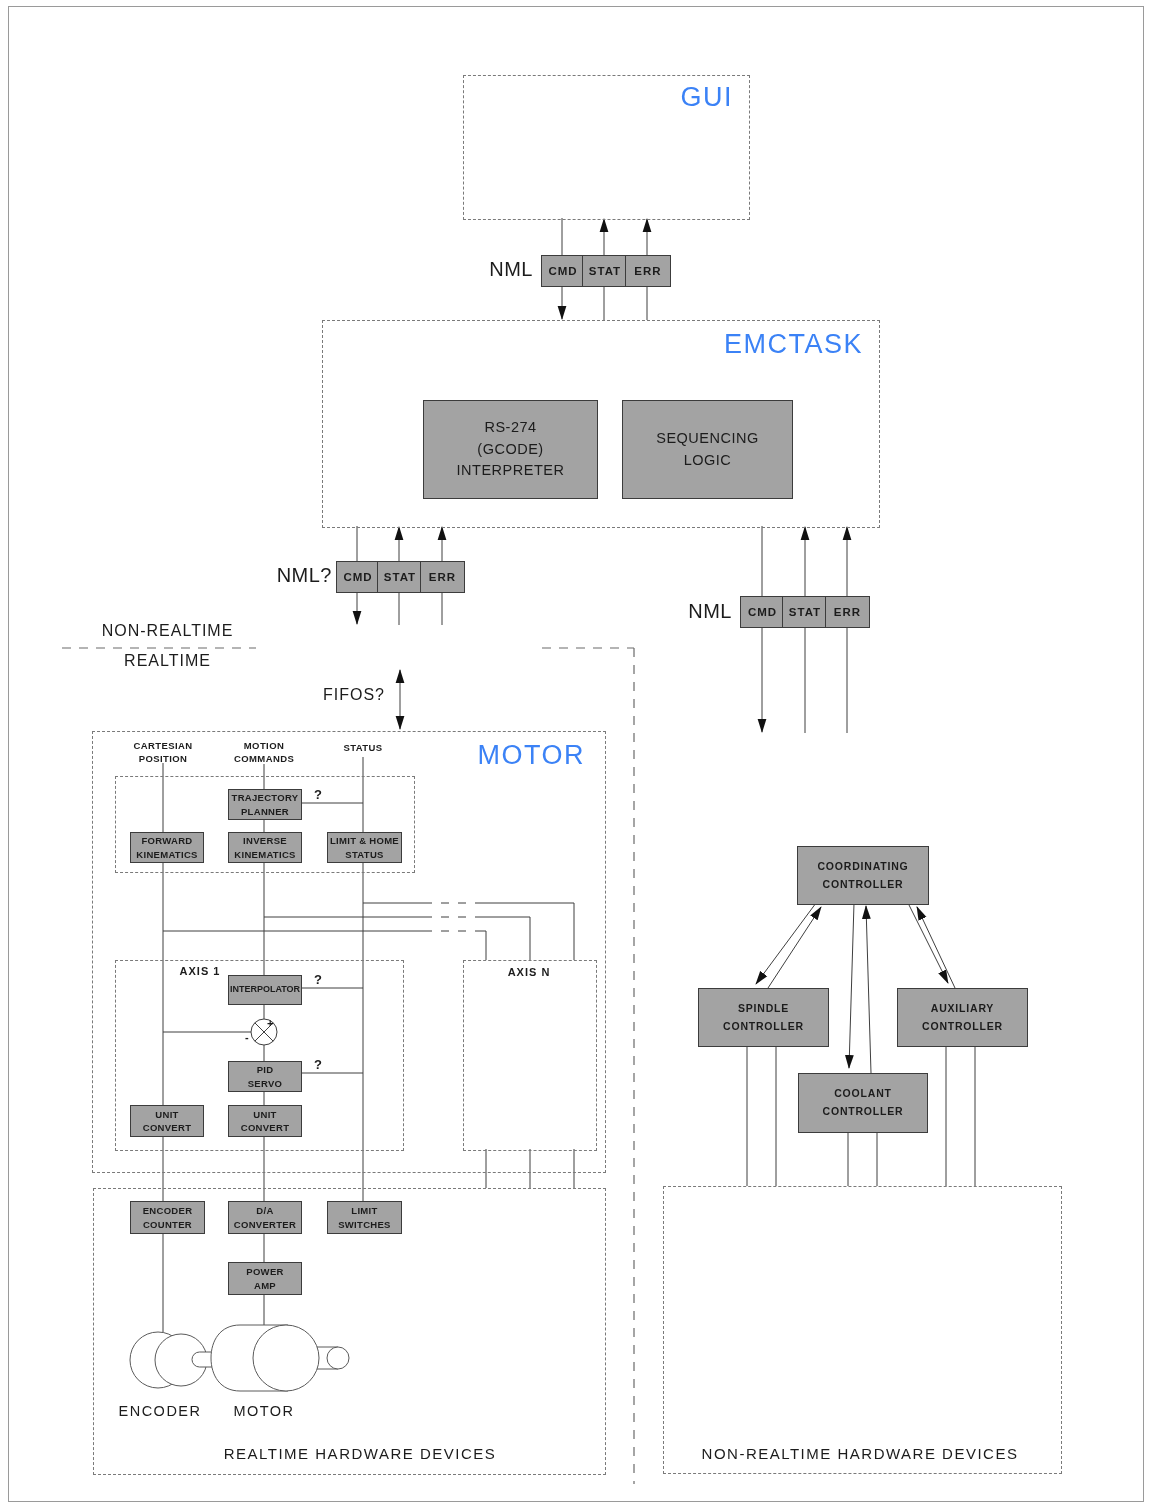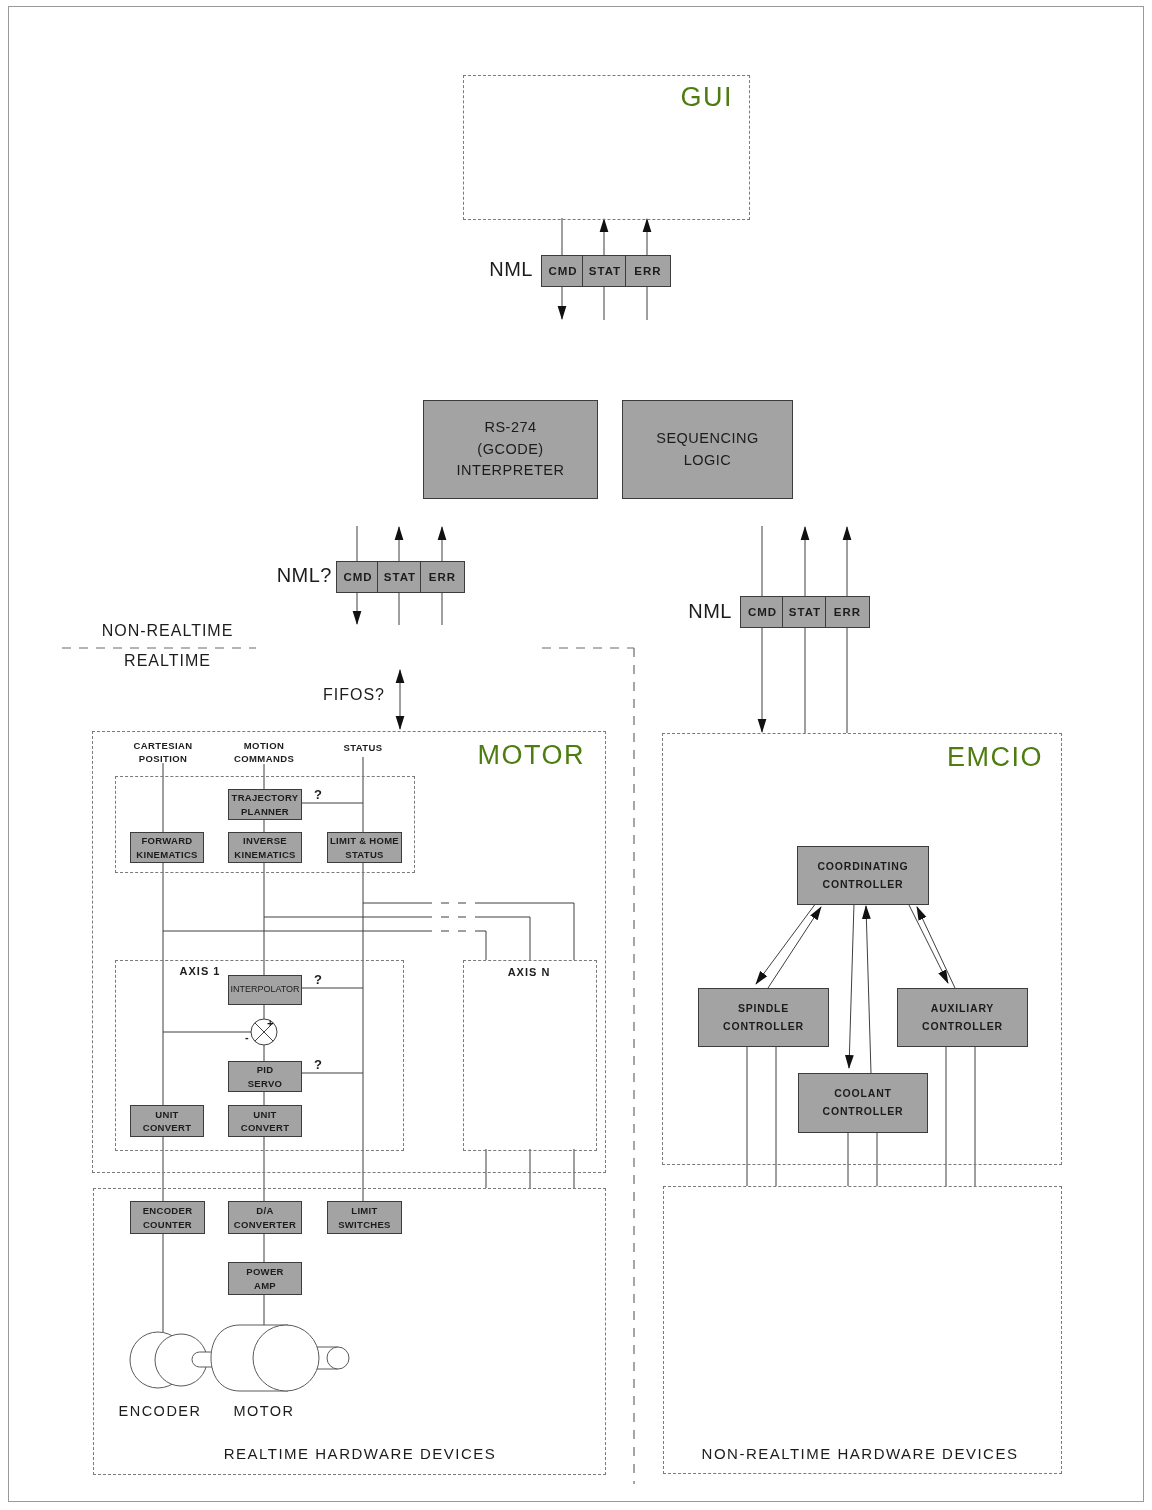--- a/index.html
+++ b/index.html
@@ -8,26 +8,26 @@
     font-family:"Liberation Sans", sans-serif; color:#1c1c1c; overflow:hidden;
   }
   .frame { position:absolute; left:8px; top:6px; width:1134px; height:1494px;
     border:1px solid #9a9a9a; }
   svg.wires { position:absolute; left:0; top:0; pointer-events:none; }
   .dbox { position:absolute; border:1px dashed #7a7a7a; }
   .sbox { position:absolute; border:1px solid #3c3c3c; background:#a3a3a3;
     display:flex; align-items:center; justify-content:center; text-align:center; }
   .lbl { position:absolute; }
   .ml { white-space:pre-line; }
-  .big { font-size:27px; letter-spacing:1.5px; color:#4d7c0f; }
+  .big { font-size:27px; letter-spacing:1.5px; color:#3b82f6; }
   .boxtitle { position:absolute; }
   .nml { font-size:20px; letter-spacing:0.5px; text-align:right; }
   .cell { font-weight:bold; font-size:11.5px; letter-spacing:1px; }
   .bf { font-weight:bold; font-size:9.5px; letter-spacing:0.3px; line-height:1.4; }
-  .bf2 { font-weight:normal; font-size:9px; letter-spacing:0; line-height:1.3; }
+  .bf2 { font-weight:bold; font-size:9px; letter-spacing:0; line-height:1.3; }
   .cf { font-weight:bold; font-size:10.5px; letter-spacing:0.8px; line-height:1.7; }
   .rf { font-size:14.5px; letter-spacing:0.5px; line-height:1.5; }
   .smb { font-size:17px; letter-spacing:1.5px; }
   .rt { font-size:16px; letter-spacing:1px; text-align:center; }
   .cap { font-size:15px; letter-spacing:1.5px; text-align:center; }
   .col { font-weight:bold; font-size:9.5px; letter-spacing:0.4px; line-height:1.35;
     text-align:center; }
   .q { font-size:13px; font-weight:bold; text-align:center; }
   .axis { font-weight:bold; font-size:11px; letter-spacing:1px; text-align:center; }
   .dev { font-size:14.5px; letter-spacing:1.5px; text-align:center; }
@@ -148,20 +148,23 @@
 
   <div class="dbox" style="left:463px;top:75px;width:285px;height:143px">
     <div class="boxtitle big" style="right:16px;top:6px">GUI</div>
   </div>
 
   <div class="lbl nml" style="left:455px;top:258px;width:78px">NML</div>
   <div class="sbox cell" style="left:541px;top:255px;width:42px;height:30px">CMD</div>
   <div class="sbox cell" style="left:582px;top:255px;width:44px;height:30px">STAT</div>
   <div class="sbox cell" style="left:625px;top:255px;width:44px;height:30px">ERR</div>
 
+  <div class="dbox" style="left:322px;top:320px;width:556px;height:206px">
+    <div class="boxtitle big" style="right:16px;top:8px">EMCTASK</div>
+  </div>
   <div class="sbox rf ml" style="left:423px;top:400px;width:173px;height:97px">RS-274
 (GCODE)
 INTERPRETER</div>
   <div class="sbox rf ml" style="left:622px;top:400px;width:169px;height:97px">SEQUENCING
 LOGIC</div>
 
   <div class="lbl nml" style="left:250px;top:564px;width:82px">NML?</div>
   <div class="sbox cell" style="left:336px;top:561px;width:42px;height:30px">CMD</div>
   <div class="sbox cell" style="left:377px;top:561px;width:44px;height:30px">STAT</div>
   <div class="sbox cell" style="left:420px;top:561px;width:43px;height:30px">ERR</div>
@@ -218,23 +221,20 @@
   <div class="sbox bf ml" style="left:228px;top:1201px;width:72px;height:31px">D/A
 CONVERTER</div>
   <div class="sbox bf ml" style="left:327px;top:1201px;width:73px;height:31px">LIMIT
 SWITCHES</div>
   <div class="sbox bf ml" style="left:228px;top:1262px;width:72px;height:31px">POWER
 AMP</div>
   <div class="lbl dev" style="left:115px;top:1403px;width:90px">ENCODER</div>
   <div class="lbl dev" style="left:222px;top:1403px;width:84px">MOTOR</div>
   <div class="lbl cap" style="left:210px;top:1445px;width:300px">REALTIME HARDWARE DEVICES</div>
 
-  <div class="dbox" style="left:662px;top:733px;width:398px;height:430px">
-    <div class="boxtitle big" style="right:18px;top:8px">EMCIO</div>
-  </div>
   <div class="sbox cf ml" style="left:797px;top:846px;width:130px;height:57px">COORDINATING
 CONTROLLER</div>
   <div class="sbox cf ml" style="left:698px;top:988px;width:129px;height:57px">SPINDLE
 CONTROLLER</div>
   <div class="sbox cf ml" style="left:897px;top:988px;width:129px;height:57px">AUXILIARY
 CONTROLLER</div>
   <div class="sbox cf ml" style="left:798px;top:1073px;width:128px;height:58px">COOLANT
 CONTROLLER</div>
 
   <div class="dbox" style="left:663px;top:1186px;width:397px;height:286px"></div>

